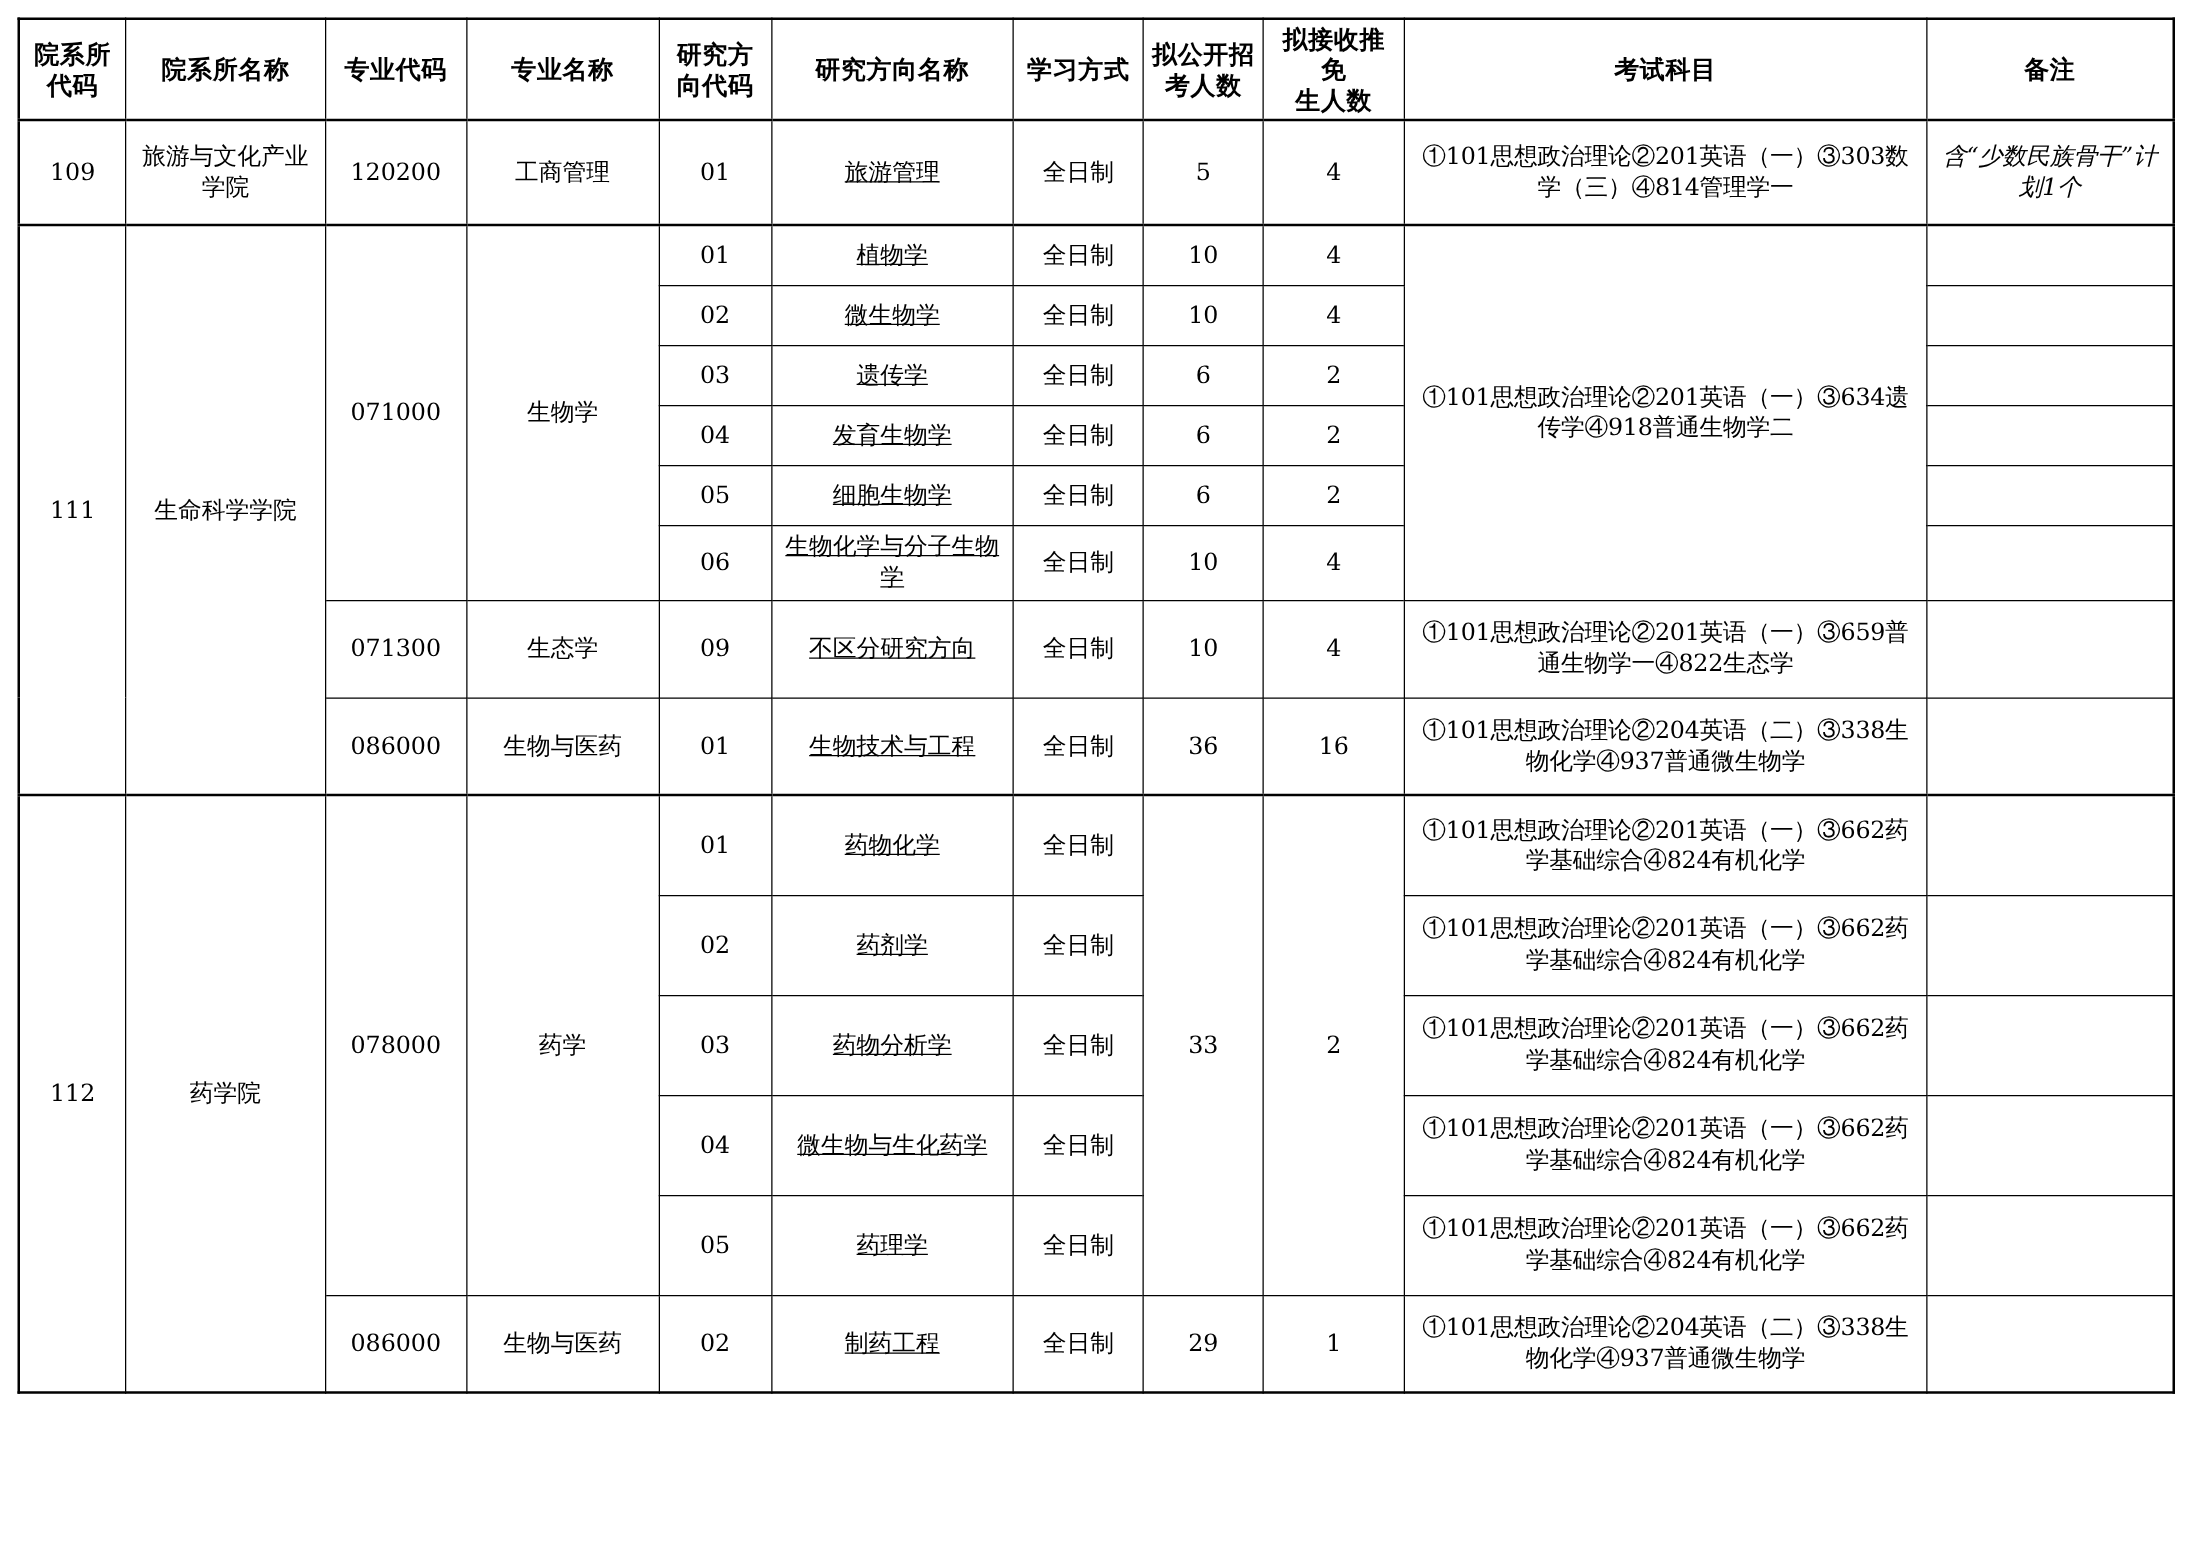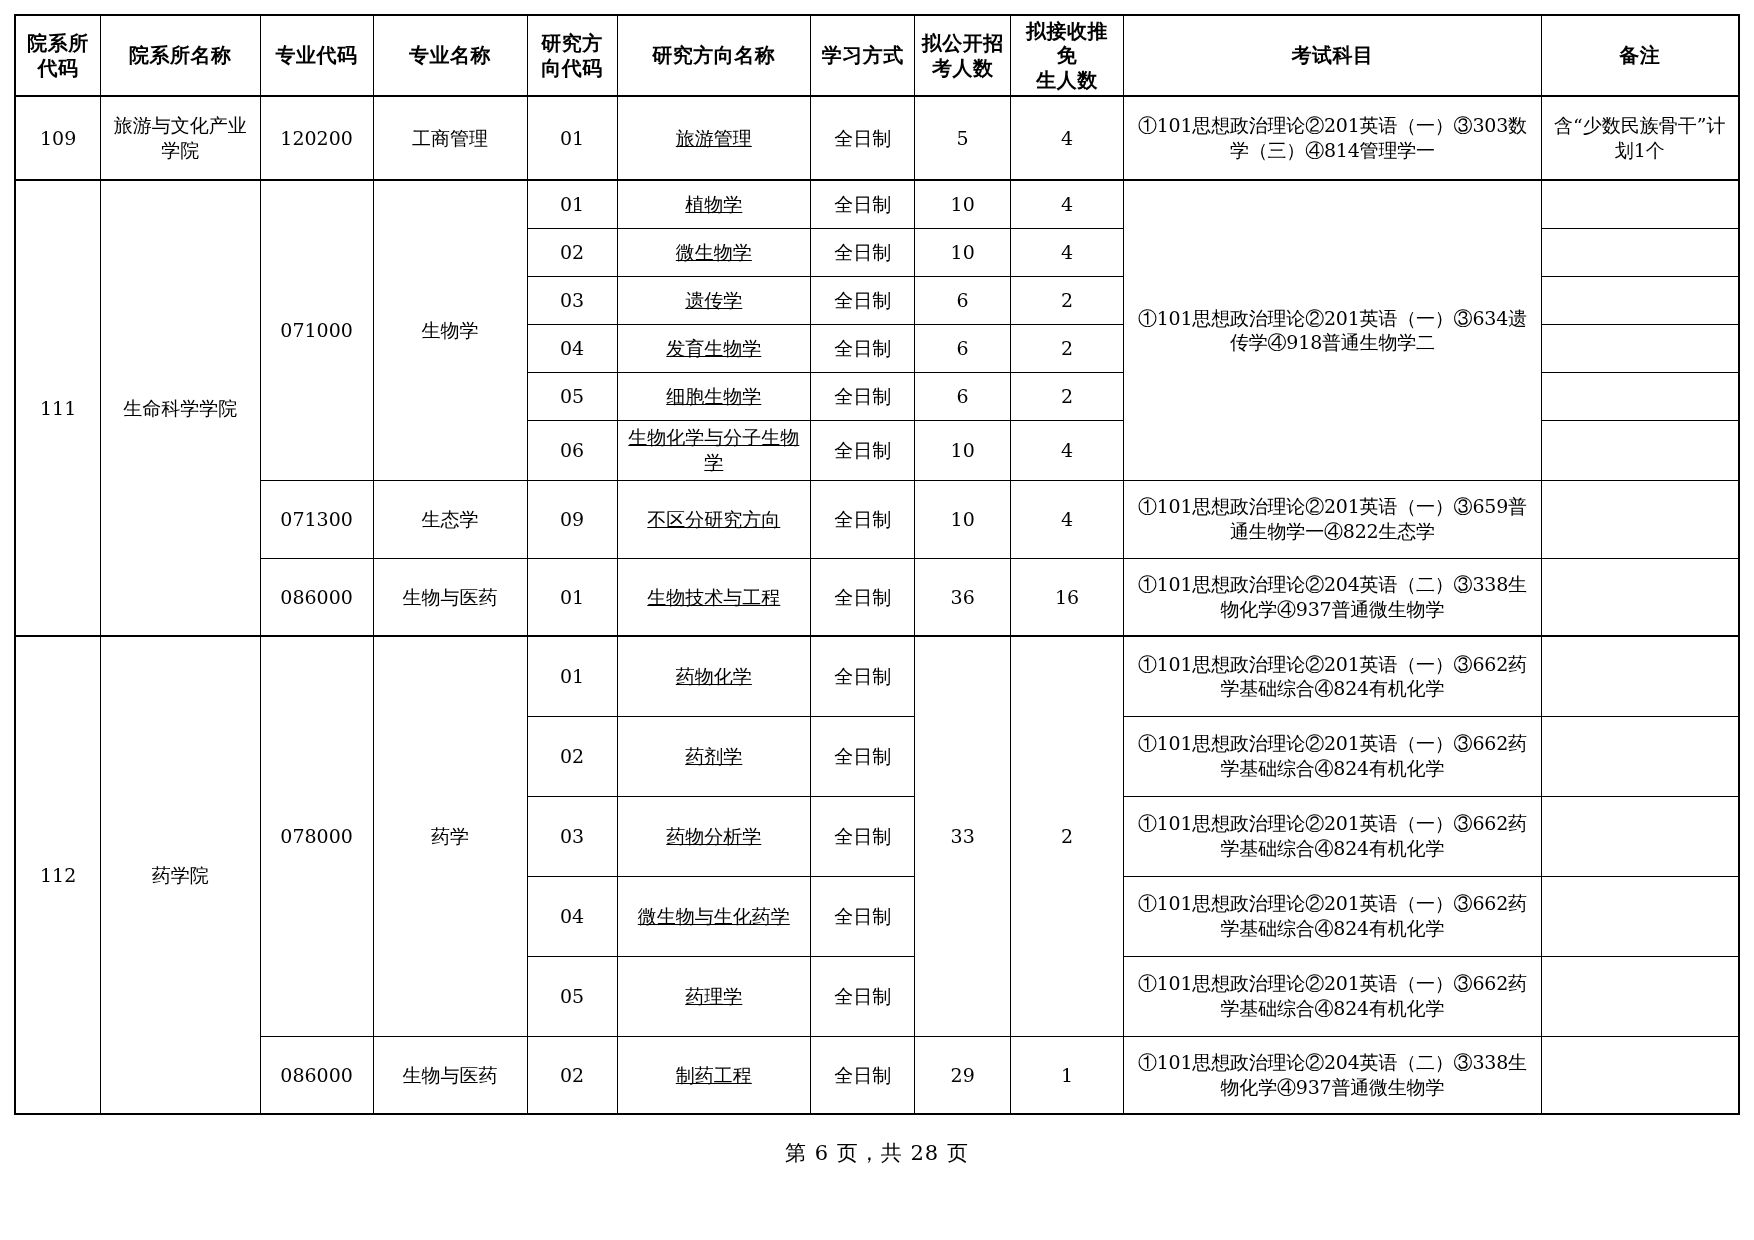--- a/index.html
+++ b/index.html
@@ -64,20 +64,21 @@
   }
   td.dir-name {
     text-align: left;
     padding-left: 11px;
     text-decoration: underline;
   }
   td.remark {
     text-align: left;
     padding-left: 7px;
     line-height: 1.34;
+    font-style: italic;
   }
   
   col.c-dept-code   { width: 78px; }
   col.c-dept-name   { width: 145px; }
   col.c-major-code  { width: 103px; }
   col.c-major-name  { width: 140px; }
   col.c-dir-code    { width: 82px; }
   col.c-dir-name    { width: 176px; }
   col.c-study-mode  { width: 95px; }
   col.c-open-num    { width: 87px; }
@@ -265,15 +266,14 @@
           <td class="t-left dir-name">制药工程</td>
           <td>全日制</td>
           <td>29</td>
           <td>1</td>
           <td class="exam">①101思想政治理论②204英语（二）③338生物化学④937普通微生物学</td>
           <td class="remark"></td>
         </tr>
       </tbody>
   </table>
 
-  <div class="footer">第 6 页，共 28 页</div>
 
 </div>
 
 </body></html>

